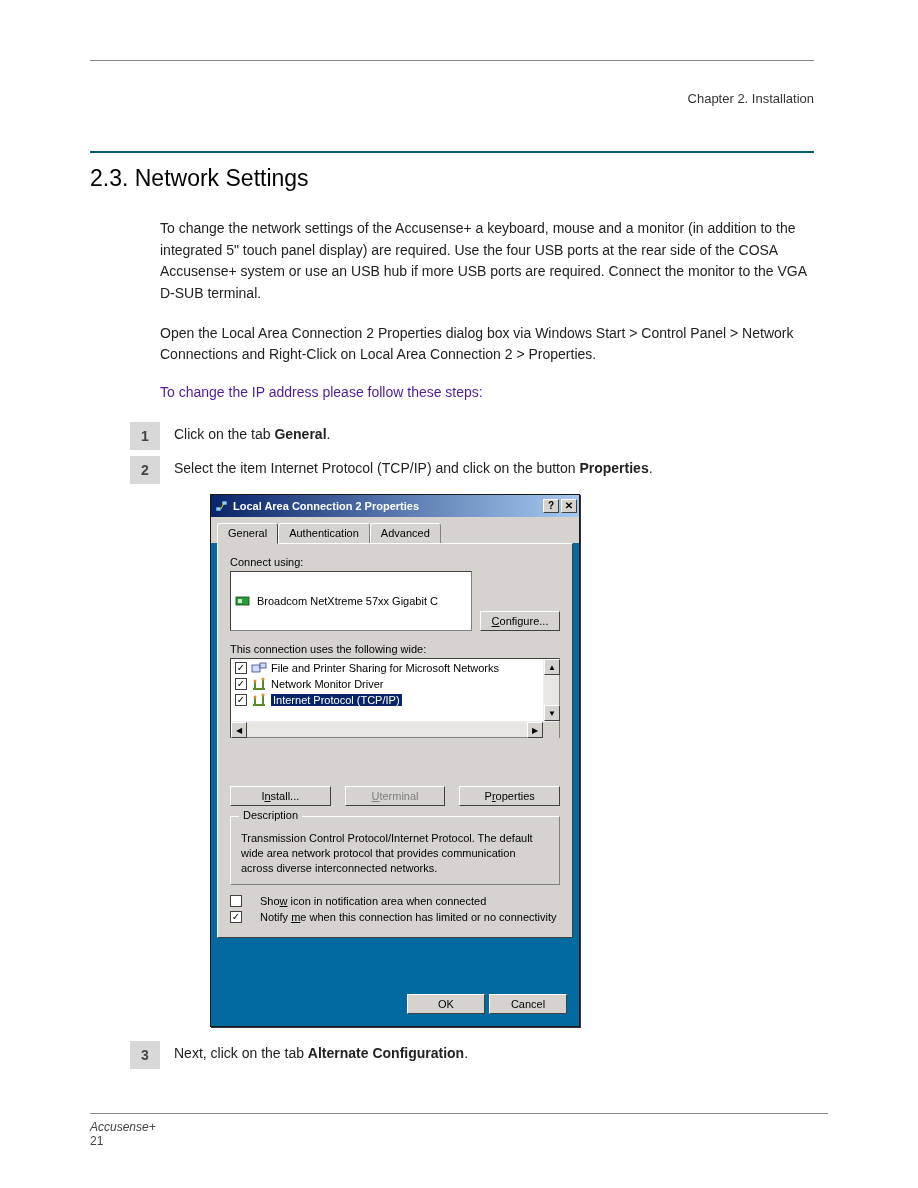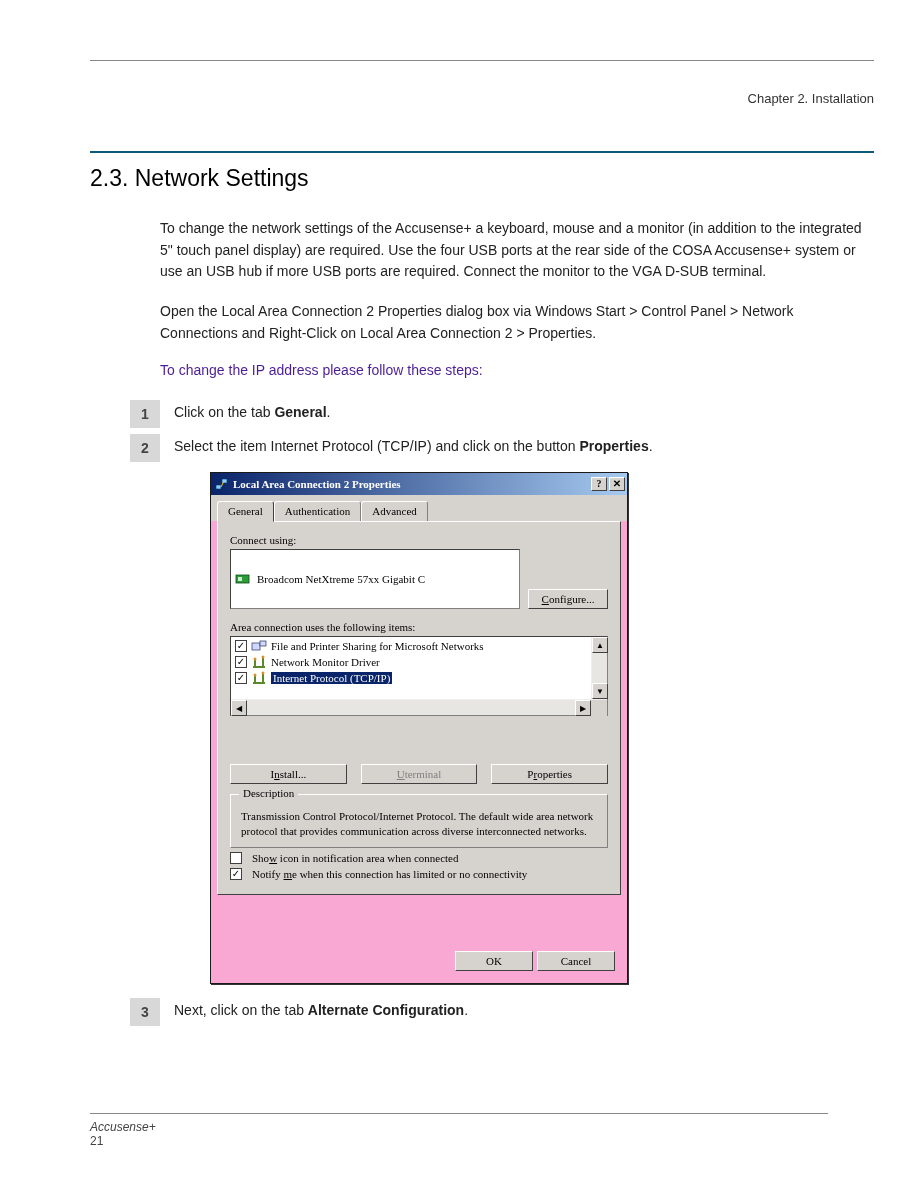--- a/index.html
+++ b/index.html
@@ -1,35 +1,35 @@
 <!DOCTYPE html>
 <html><head>
 <meta charset="utf-8">
 <style>
   * { box-sizing: border-box; margin: 0; padding: 0; }
   body { font-family: Arial, sans-serif; background: #fff; width: 918px; height: 1188px; position: relative; color: #000; }
 
   
-  .page { padding: 60px 44px 40px 90px; }
+  .page { padding: 60px 104px 40px 90px; }
   .top-rule { border-top: 1px solid #888; margin-bottom: 30px; }
   .header-row { display: flex; justify-content: flex-end; font-size: 13px; color: #333; }
   .section-rule { border-top: 2px solid #0a5a78; margin: 45px 0 12px 0; }
   h2.section-title { font-size: 23px; font-weight: normal; color: #000000; margin-bottom: 26px; }
   .body-text { font-size: 14px; color: #222; line-height: 1.55; margin-bottom: 18px; padding-left: 70px; }
   .body-text.lead { padding-left: 70px; }
 
   .steps-intro { font-size: 14px; color: #4c1d95; padding-left: 70px; margin-bottom: 22px; }
 
   .step-row { display: flex; align-items: flex-start; margin-bottom: 6px; padding-left: 40px; }
   .step-num-box { background: #d8d8d8; color: #444; font-weight: bold; width: 30px; height: 28px; display:flex; align-items:center; justify-content:center; font-size:14px; margin-right: 14px; flex-shrink:0; }
   .step-text { font-size: 14px; color: #222; padding-top: 4px; }
   .step-text .bold { font-weight: bold; }
 
   
-  .dialog { width: 418px; margin-left: 120px; margin-top: 10px; border: 1px solid #1a1a1a; background: #f9a8d4; font-family: Liberation Serif, serif; font-size: 11px; color: #000; box-shadow: 1px 1px 0 #333; }
+  .dialog { width: 370px; margin-left: 120px; margin-top: 10px; border: 1px solid #1a1a1a; background: #0369a1; font-family: Liberation Sans, sans-serif; font-size: 11px; color: #000; box-shadow: 1px 1px 0 #333; }
   .titlebar { display:flex; align-items:center; background: linear-gradient(to right, #0a246a, #a6caf0); height: 22px; padding: 0 2px 0 4px; color: #fff; font-weight: bold; font-size: 11px; }
   .title-icon { width:14px; height:14px; margin-right:4px; display:flex; align-items:center; justify-content:center; }
   .title-icon svg { width:14px; height:14px; }
   .title-text { flex:1; }
   .title-btns { display:flex; gap:2px; }
   .tbtn { width:16px; height:14px; background:#d6d3ce; border:1px solid #fff; border-right-color:#404040; border-bottom-color:#404040; display:flex; align-items:center; justify-content:center; font-size:10px; font-weight:bold; color:#000; line-height:1; }
 
   .tabstrip { display:flex; padding: 6px 6px 0 6px; background:#d6d3ce; }
   .tab { background:#d6d3ce; border:1px solid #808080; border-bottom:none; border-top-left-radius:3px; border-top-right-radius:3px; padding:3px 10px 4px 10px; margin-right:0; font-size:11px; position:relative; }
   .tab.active { background:#d6d3ce; border-color:#fff #404040 #d6d3ce #fff; z-index:2; border-bottom:1px solid #d6d3ce; margin-bottom:-1px; }
@@ -58,25 +58,25 @@
   .vscroll { position:absolute; right:0; top:0; bottom:16px; width:16px; background:#d6d3ce; border-left:1px solid #eee; display:flex; flex-direction:column; }
   .sbtn { width:16px; height:16px; background:#d6d3ce; border:1px solid #fff; border-right-color:#404040; border-bottom-color:#404040; display:flex; align-items:center; justify-content:center; font-size:8px; color:#000; }
   .vscroll .track { flex:1; background:#e8e6e2; }
   .hscroll { position:absolute; left:0; right:0; bottom:0; height:16px; background:#d6d3ce; border-top:1px solid #eee; display:flex; }
   .hscroll .track { flex:1; background:#e8e6e2; }
   .hscroll .corner { width:16px; height:16px; background:#d6d3ce; }
 
   .btn-row { display:flex; gap:14px; margin:8px 0 10px 0; }
   .btn-row .winbtn { flex:1; min-width:0; }
 
-  .groupbox { border:1px solid #808080; border-top-color:#fff; border-left-color:#fff; position:relative; padding:14px 10px 8px 10px; margin-bottom:4px; }
+  .groupbox { border:1px solid #808080; border-top-color:#fff; border-left-color:#fff; position:relative; padding:14px 10px 8px 10px; margin-bottom:10px; }
   .groupbox .legend { position:absolute; top:-8px; left:8px; background:#d6d3ce; padding:0 4px; font-size:11px; }
   .desc-text { font-size:11px; line-height:1.35; }
 
-  .chk-row { display:flex; align-items:center; gap:10px; font-size:11px; margin-bottom:4px; }
+  .chk-row { display:flex; align-items:center; gap:18px; font-size:11px; margin-bottom:4px; }
   .chk-row .chk { width:12px; height:12px; border:1px solid #404040; background:#fff; display:flex; align-items:center; justify-content:center; font-size:10px; line-height:1; }
 
   .dlg-footer { display:flex; justify-content:flex-end; gap:4px; padding:10px 12px 12px 0; }
   .dlg-footer .winbtn { min-width:78px; }
 
   
   .step3-wrap { margin-top: 14px; }
 
   .footer { position:absolute; bottom:40px; left:90px; right:90px; border-top:1px solid #888; padding-top:6px; font-size:12px; color:#444; display:flex; justify-content:space-between;flex-direction:column; }
   .footer .pn { font-style: italic; }
@@ -144,21 +144,21 @@
             <svg viewBox="0 0 16 14">
                 <rect x="1" y="3" width="13" height="8" fill="#2e9b3a" stroke="#0a4a12" stroke-width="0.8"></rect>
                 <rect x="3" y="5" width="4" height="4" fill="#c8f0cc"></rect>
               </svg>
           </span>
           <span>Broadcom NetXtreme 57xx Gigabit C</span>
         </div>
         <div class="winbtn"><span class="ul">C</span><span>onfigure...</span></div>
       </div>
 
-      <div class="items-label">Area connection uses the following items:</div>
+      <div class="items-label">This connection uses the following wide:</div>
       <div class="listbox-wrap">
         <div class="listbox">
           <div class="list-item">
             <span class="chk">✓</span>
             <span class="ico">
               <svg viewBox="0 0 16 14">
                   <rect x="1" y="4" width="8" height="7" fill="#cfd9ff" stroke="#23305e" stroke-width="0.7"></rect>
                   <rect x="9" y="2" width="6" height="5" fill="#cfd9ff" stroke="#23305e" stroke-width="0.7"></rect>
                 </svg>
             </span>

